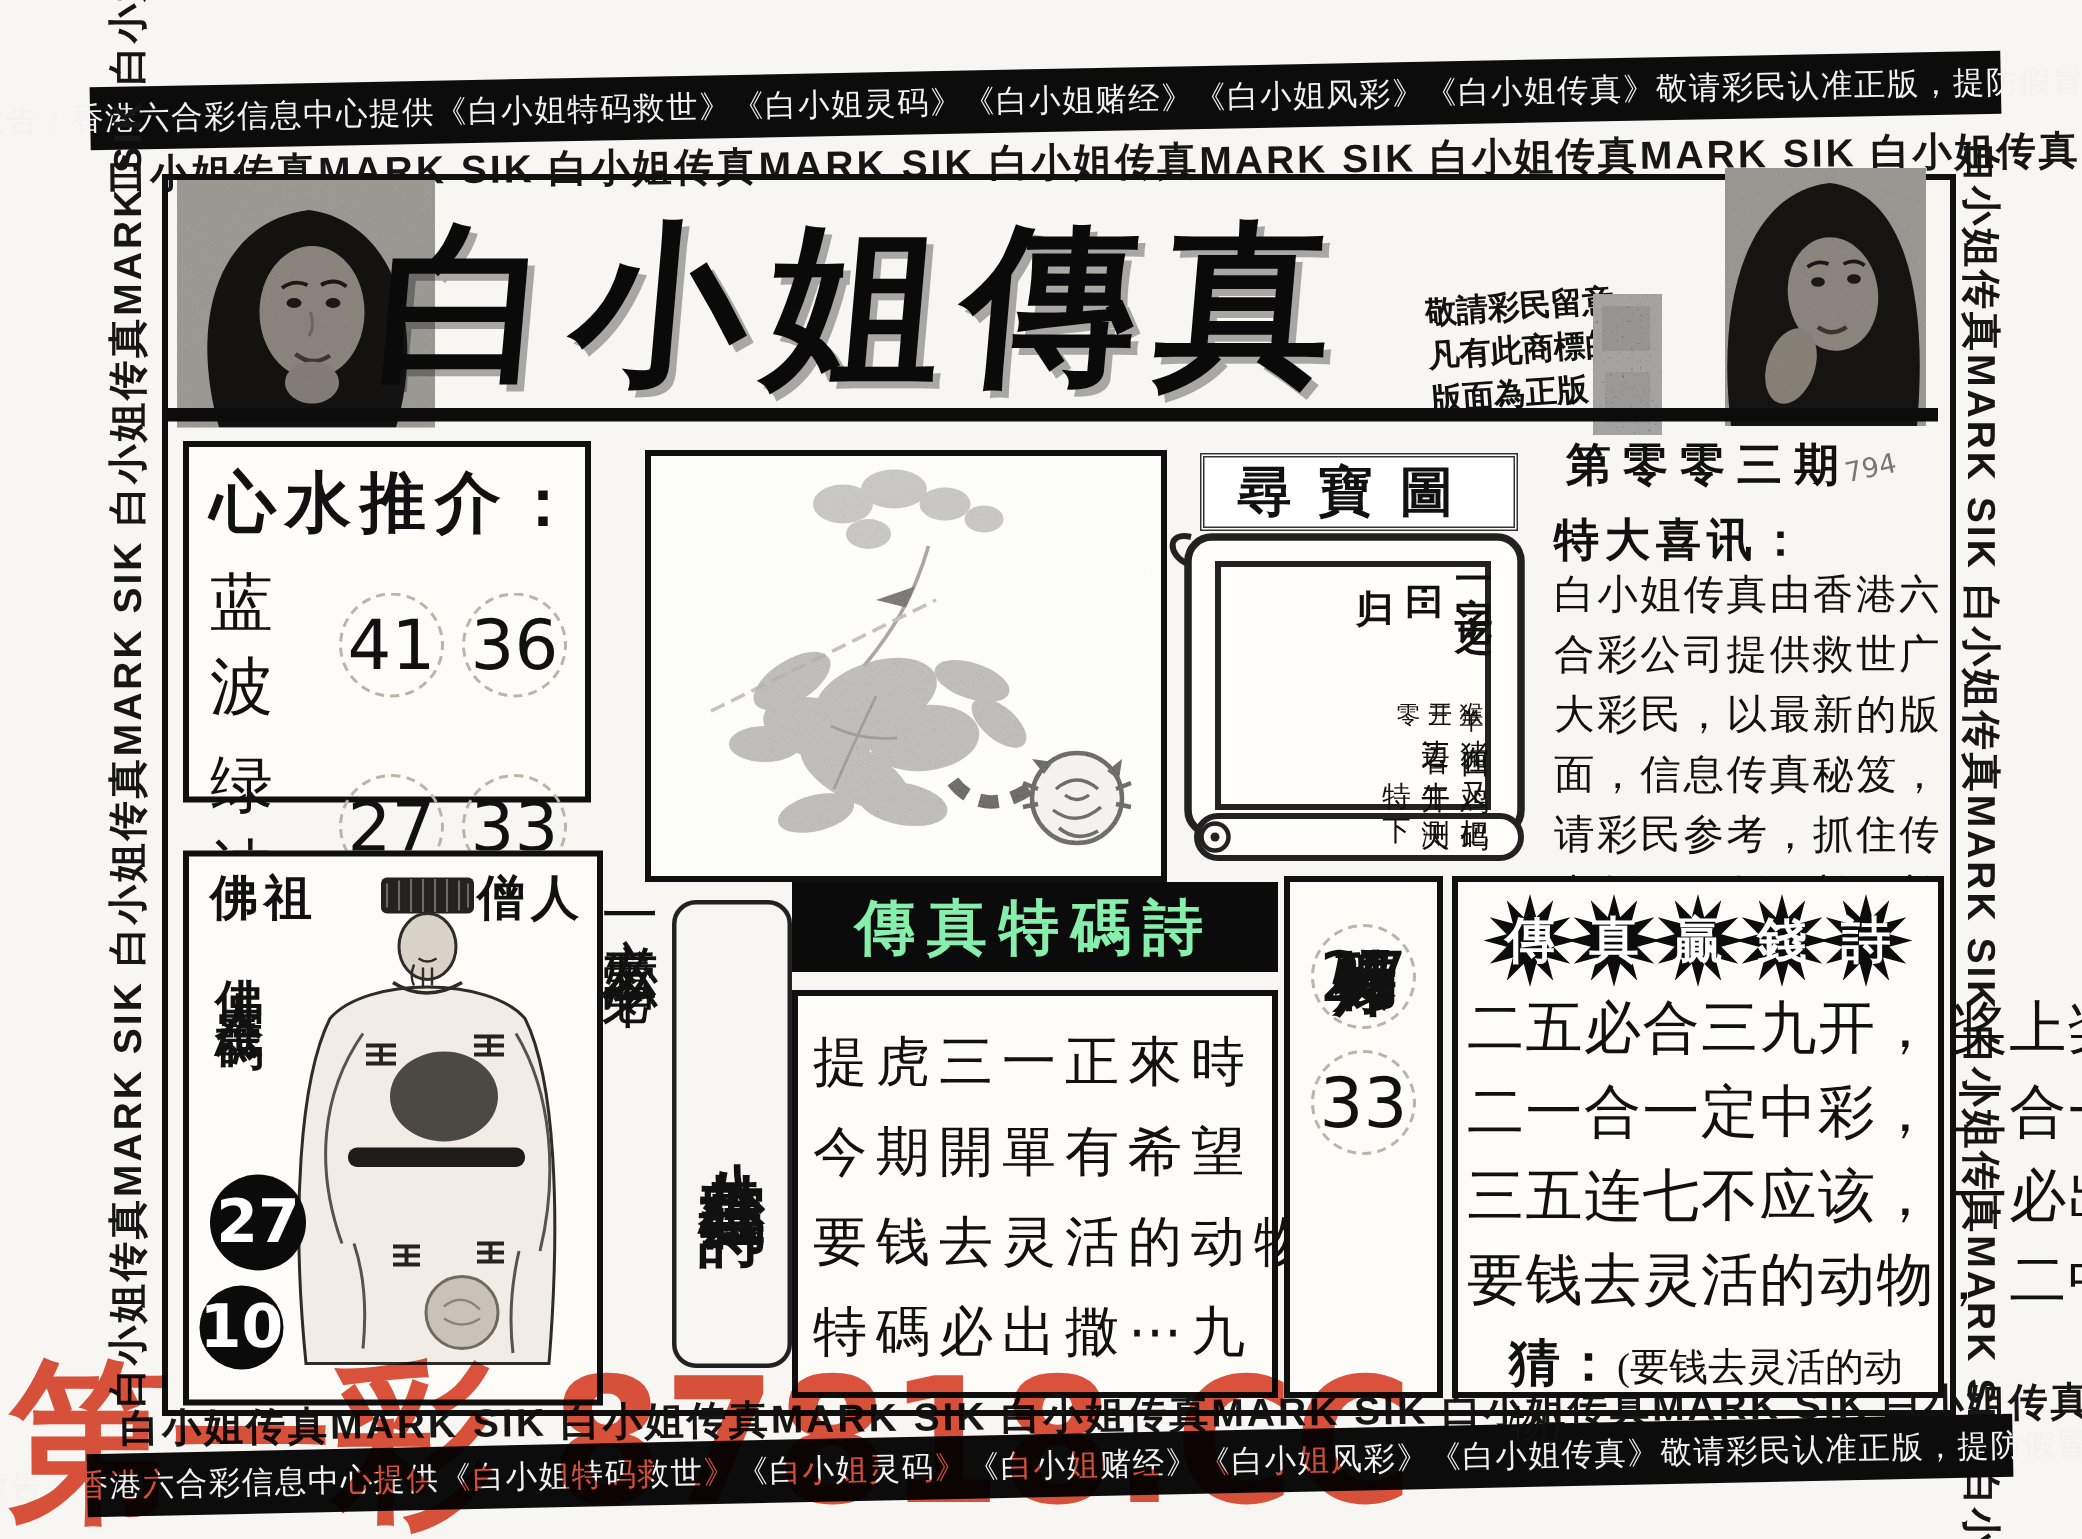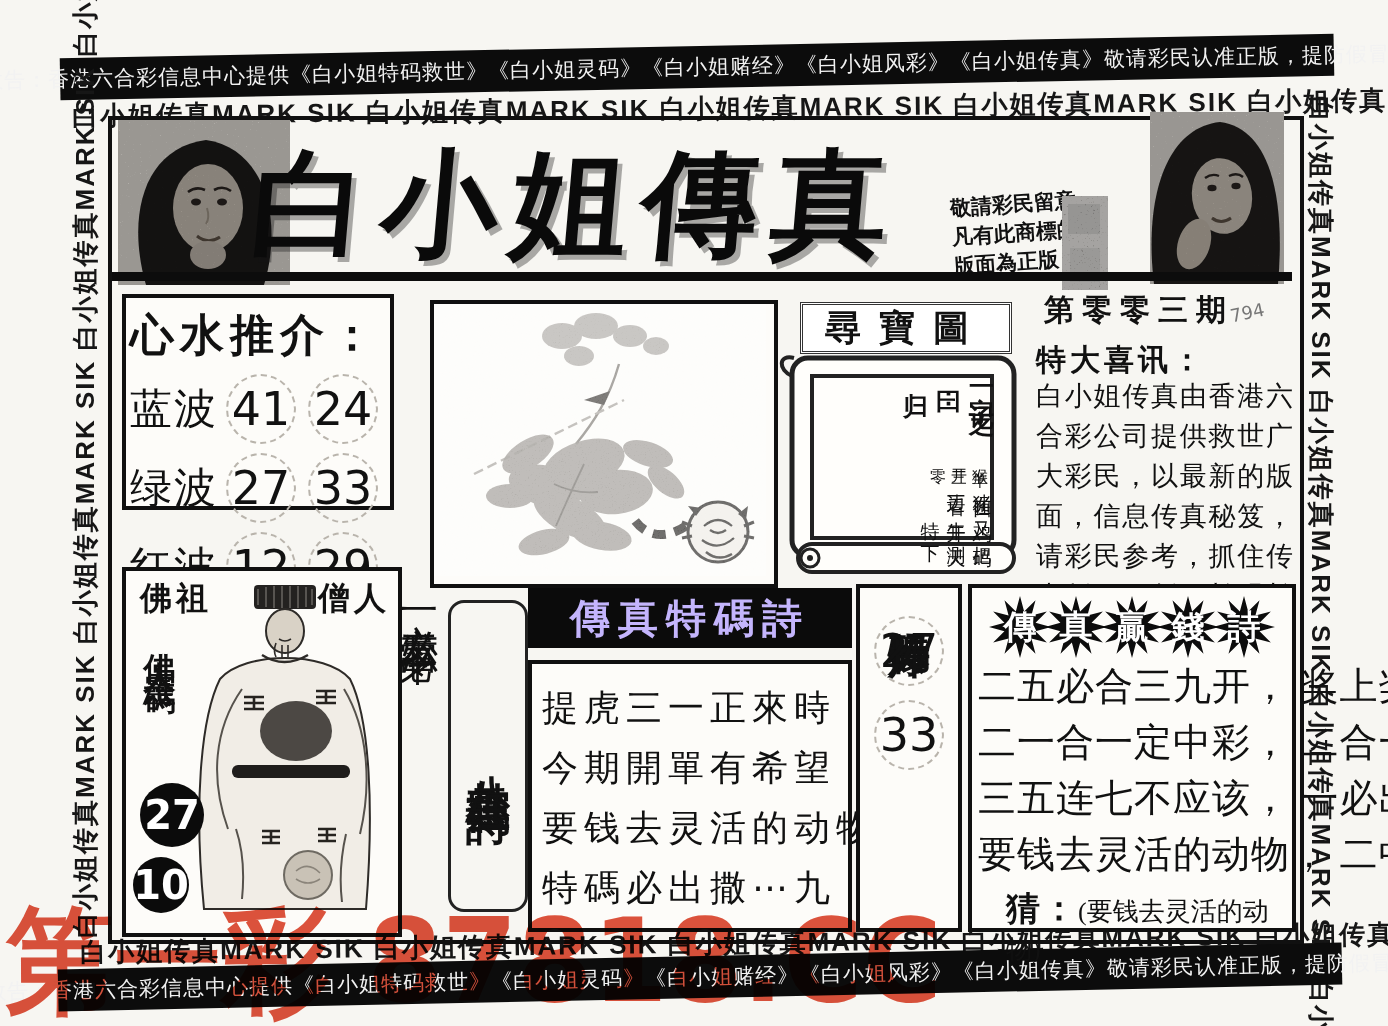--- a/index.html
+++ b/index.html
@@ -54,21 +54,21 @@
   }
   .photo{background:#e9e6e0;}
   .photo-left{left:118px;top:120px;width:172px;height:165px;}
   .photo-right{left:1150px;top:112px;width:134px;height:172px;}
   .seal{left:1062px;top:196px;width:46px;height:94px;}
 
   
   .box{border:4px solid #101010;background:#fdfcf9;}
 
   
-  .recommend{left:122px;top:294px;width:272px;height:216px;padding:4px 0 0 4px;box-sizing:border-box;}
+  .recommend{left:122px;top:294px;width:272px;height:241px;padding:4px 0 0 14px;box-sizing:border-box;}
   .recommend-title{font-size:44px;font-weight:700;letter-spacing:6px;margin-top:4px;}
   .rec-row{display:flex;align-items:center;margin-top:9px;}
   .rec-label{font-size:42px;letter-spacing:2px;width:104px;}
   .num-circle{
     width:66px;height:66px;border:2px dashed #b9b4ac;border-radius:50%;
     display:flex;align-items:center;justify-content:center;
     font-size:46px;font-family:"DejaVu Sans",sans-serif;margin-right:12px;flex:0 0 auto;
   }
 
   
@@ -96,21 +96,21 @@
   .bagua-box{
     left:448px;top:600px;width:74px;height:306px;
     border:3px solid #222;border-radius:16px;
     display:flex;align-items:center;justify-content:center;
     writing-mode:vertical-rl;text-orientation:upright;
     font-size:44px;font-weight:700;letter-spacing:6px;
   }
 
   
   .fax-header{
-    left:528px;top:588px;width:324px;height:60px;background:#0b0b0b;color:#c4b5fd;
+    left:528px;top:588px;width:324px;height:60px;background:#0b0b0b;color:#86efac;
     display:flex;align-items:center;justify-content:center;
     font-size:40px;font-weight:700;letter-spacing:8px;
   }
   .fax-body{
     left:528px;top:660px;width:324px;height:272px;box-sizing:border-box;
     padding:14px 10px;
   }
   .fax-line{font-size:36px;letter-spacing:6px;line-height:60px;white-space:nowrap;}
 
   
@@ -243,21 +243,21 @@
     <rect width="46" height="94" filter="url(#sealN)" opacity="0.5"></rect>
   </svg>
 </div>
 <div class="abs title-divider"></div>
 
 <div class="abs box recommend">
   <div class="recommend-title">心水推介：</div>
   <div class="rec-row">
     <span class="rec-label">蓝波</span>
     <span class="num-circle">41</span>
-    <span class="num-circle">24</span>
+    <span class="num-circle">36</span>
   </div>
   <div class="rec-row">
     <span class="rec-label">绿波</span>
     <span class="num-circle">27</span>
     <span class="num-circle">33</span>
   </div>
   <div class="rec-row">
     <span class="rec-label">红波</span>
     <span class="num-circle">12</span>
     <span class="num-circle">29</span>

